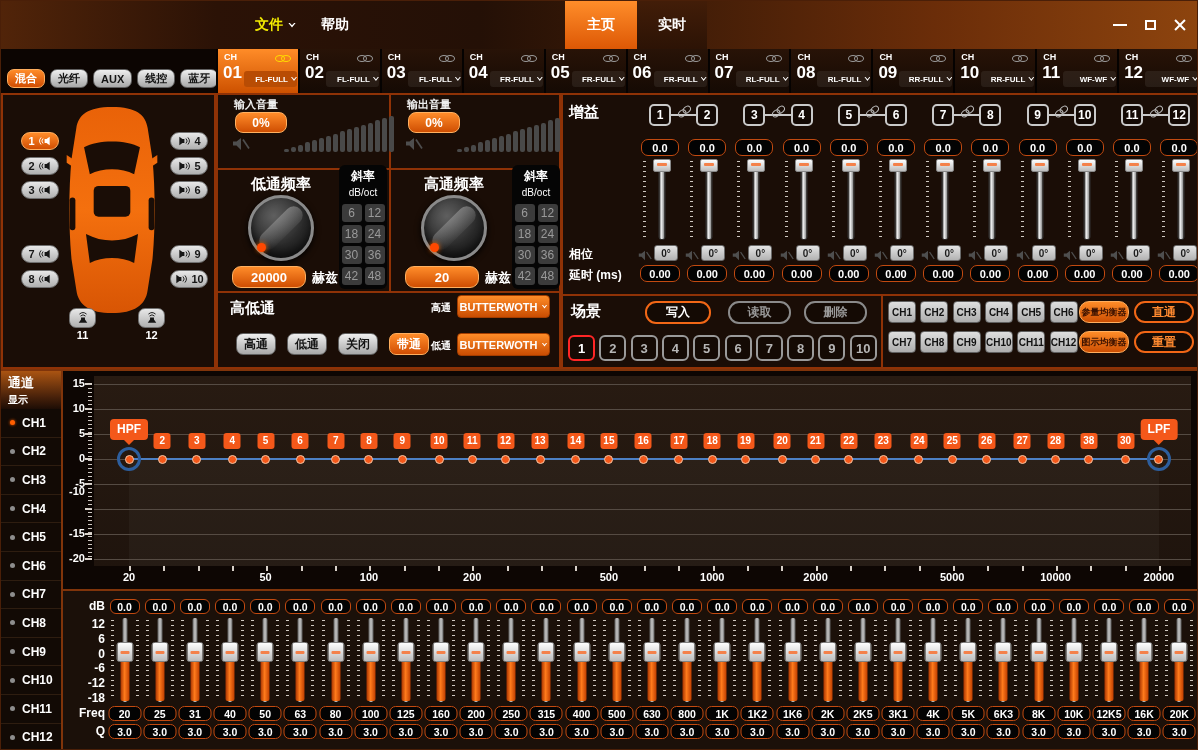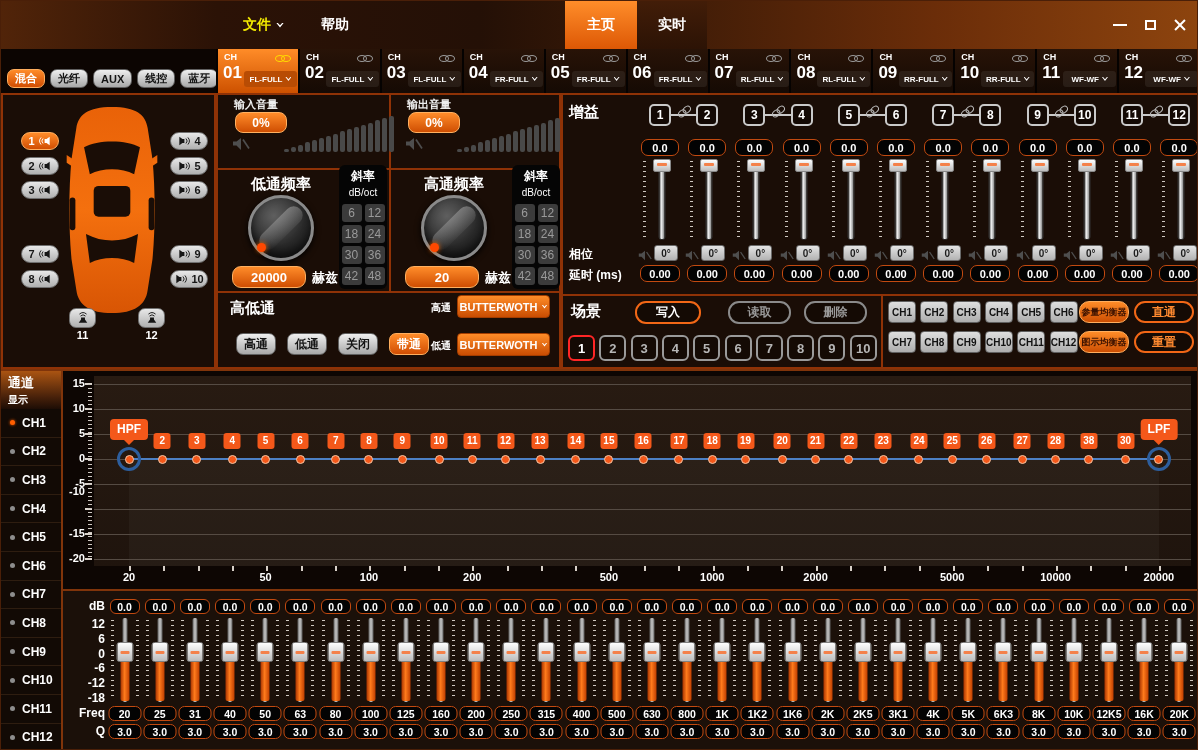--- a/index.html
+++ b/index.html
@@ -6,21 +6,21 @@
 html,body{background:#000}
 body{font-family:"Liberation Sans","DejaVu Sans",sans-serif}
 #app{position:relative;width:1198px;height:750px;background:#120904;overflow:hidden;border:1px solid #4a1f08}
 
 #titlebar{position:absolute;left:0;top:0;width:1198px;height:48px;
  background:linear-gradient(90deg,#512409 0%,#2b1206 18%,#241006 40%,#3d1b07 55%,#6b2d09 78%,#8d440e 100%)}
 #logo{position:absolute;left:22px;top:4px;display:flex;align-items:center;gap:6px}
 #logo-text{font-family:"Liberation Serif","DejaVu Serif",serif;font-style:italic;font-weight:bold;
  font-size:21px;color:#f7ead0;text-shadow:0 0 7px rgba(255,190,110,.95),1px 1px 2px #000}
 .menu-item{position:absolute;top:0;height:48px;display:flex;align-items:center;gap:5px;font-size:14px;font-weight:bold;color:#fff}
-#menu-file{left:242px;color:#f2ea00}
+#menu-file{left:254px;color:#f2ea00}
 #menu-file .chev{color:#fff}
 #menu-help{left:320px}
 .ttab{position:absolute;top:0;height:48px;display:flex;align-items:center;justify-content:center;color:#fff;font-weight:bold;font-size:14px}
 #tab-input{left:488px;width:76px;background:linear-gradient(180deg,#4c2009,#361405)}
 #tab-home{left:564px;width:72px;background:linear-gradient(180deg,#ff8d2a,#dd5805)}
 #tab-realtime{left:636px;width:70px;background:linear-gradient(180deg,#421d08,#2c1305)}
 #device-btn{position:absolute;left:878px;top:6px;width:232px;height:36px;border:2px solid #c41212;border-radius:8px;
  background:linear-gradient(180deg,#1c0b04,#030100);display:flex;align-items:center;justify-content:center;
  color:#e81414;font-size:14px;font-weight:bold}
 #device-dot{position:absolute;right:5px;top:4px;width:4px;height:4px;background:#ff2020;border-radius:1px}
@@ -41,21 +41,21 @@
 .srcbtn.active{background:linear-gradient(180deg,#ff8c2a,#d14e03);color:#fff;border:1px solid #ffae5e}
 #chtabs{position:absolute;left:215px;top:0;width:983px;height:44px;display:flex}
 .chtab{flex:1;position:relative;background:linear-gradient(180deg,#281307,#150a04);border-left:2px solid #050201}
 .chtab.active{background:linear-gradient(180deg,#ff8c28,#cd5100)}
 .chtab-ch{position:absolute;left:6px;top:3px;font-size:9px;font-weight:bold;color:#fff}
 .chtab-num{position:absolute;left:5px;top:14px;font-size:17px;font-weight:bold;color:#fff}
 .chtab-link{position:absolute;right:7px;top:6px;display:flex;color:#9a9a9a}
 .chtab.active .chtab-link{color:#ffd900}
 .chtab-link i{display:block;width:10px;height:7px;border:1.5px solid currentColor;border-radius:50%}
 .chtab-link i+i{margin-left:-4px}
-.chtab-dd{position:absolute;left:26px;top:22px;width:53px;height:16px;display:flex;align-items:center;justify-content:center;gap:3px;
+.chtab-dd{position:absolute;left:26px;top:22px;width:53px;height:16px;display:flex;align-items:center;justify-content:flex-end;gap:3px;
  color:#fff;font-size:8px;font-weight:bold;border-radius:3px;background:rgba(255,255,255,.07)}
 .chtab.active .chtab-dd{background:#b84c04}
 
 .panel{position:absolute;border:2px solid #8f3206;background:#1a0d06}
 #car-panel{left:0;top:92px;width:215px;height:276px}
 #mid-panel{left:215px;top:92px;width:345px;height:276px}
 #right-panel{left:560px;top:92px;width:638px;height:276px}
 
 #car-svg{position:absolute;left:56px;top:8px}
 .spk{position:absolute;width:38px;height:18px;border-radius:9px;display:flex;align-items:center;justify-content:center;gap:3px;
@@ -800,21 +800,21 @@
           </svg></div>
         <div class="graybox" style="left: 610.2px; top: 150px; width: 24px; height: 16px;">0°</div>
         <div class="vbox" style="left: 596.2px; top: 170px; width: 40px; height: 17px; font-size: 11px;">0.00</div>
       </div>
     <div class="rp-label" style="left:6px;top:151px;font-size:12px">相位</div>
     <div class="rp-label" style="left:6px;top:172px;font-size:12px">延时 (ms)</div>
     <div class="divider" style="left:0;top:199px;width:634px;height:2px"></div>
     <div class="divider" style="left:318px;top:201px;width:2px;height:71px"></div>
 
     <div class="sec-title" style="left:8px;top:207px">场景</div>
-    <div class="obtn white" style="left:72px;top:206px;width:66px;height:23px">写入</div>
+    <div class="obtn white" style="left:82px;top:206px;width:66px;height:23px">写入</div>
     <div class="gbtn" style="left:165px;top:206px;width:63px;height:23px">读取</div>
     <div class="gbtn" style="left:241px;top:206px;width:63px;height:23px">删除</div>
     <div id="scene-slots">
         <div class="slot active" style="left: 5px; top: 240px;">1</div>
         <div class="slot" style="left: 36.3px; top: 240px;">2</div>
         <div class="slot" style="left: 67.6px; top: 240px;">3</div>
         <div class="slot" style="left: 98.9px; top: 240px;">4</div>
         <div class="slot" style="left: 130.2px; top: 240px;">5</div>
         <div class="slot" style="left: 161.5px; top: 240px;">6</div>
         <div class="slot" style="left: 192.8px; top: 240px;">7</div>

